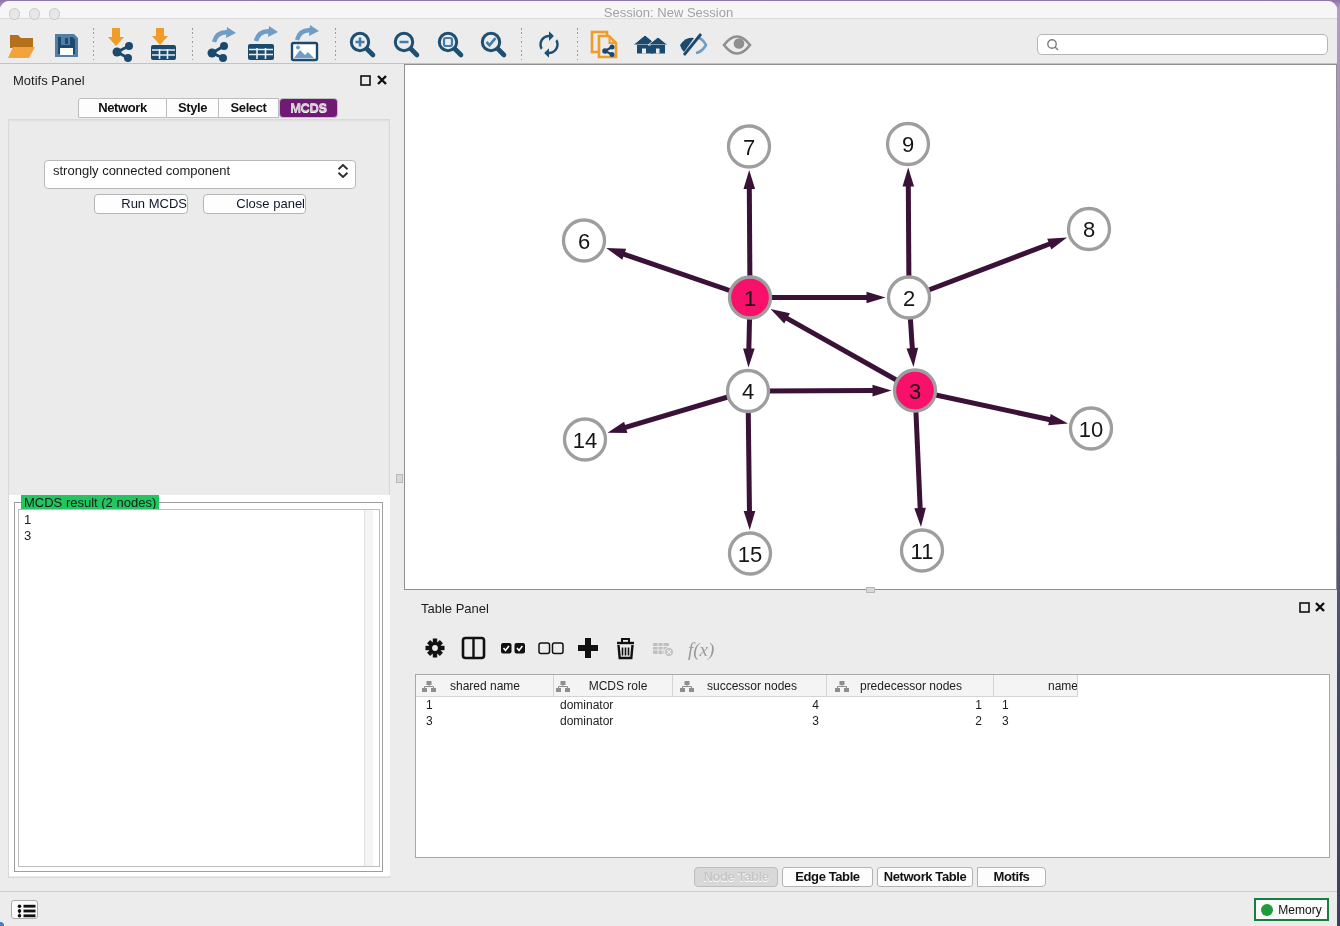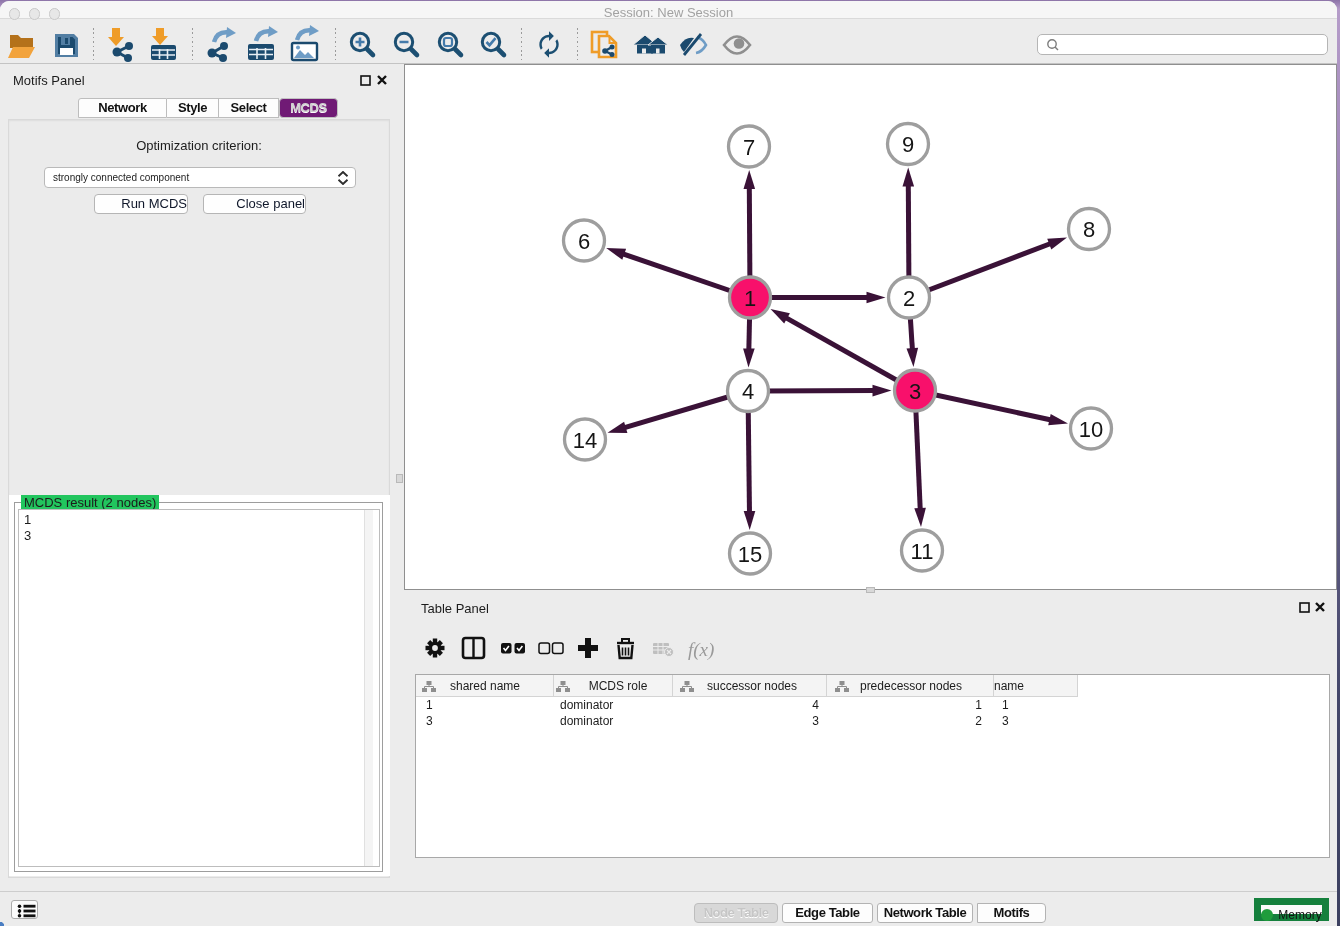--- a/index.html
+++ b/index.html
@@ -14,45 +14,45 @@
 #searchbox{position:absolute;left:1037px;top:11px;width:291px;height:21px;background:#fff;border:1px solid #b5b5b5;border-radius:5px}
 
 #cp-title{position:absolute;left:13px;top:72px;font-size:13px;color:#1c1c1c}
 .winbtns{position:absolute;font-size:13px;color:#111}
 .tabbar{position:absolute;display:flex}
 .tab{font-size:13px;font-weight:700;letter-spacing:-0.4px;color:#111;background:#fdfdfd;border:1px solid #bdbdbd;border-left:none;padding:1px 9px 2px;line-height:15px;text-align:center}
 .tab.first{border-left:1px solid #bdbdbd;border-radius:3px 0 0 0}
 .tab.sel{background:#701a75;border-radius:4px;border:1px solid #c2c2c2;color:#cfcfcf;text-shadow:0 1px 0 #fff}
 #cp-box{position:absolute;left:8px;top:118px;width:382px;height:759px;background:#ebebeb;border:1px solid #d9d9d9;box-shadow:inset 0 1px 2px rgba(0,0,0,0.06)}
 #optlabel{position:absolute;left:0;top:137px;width:398px;text-align:center;font-size:13px;color:#1c1c1c}
-#dropdown{position:absolute;left:44px;top:166px;width:312px;height:21px;background:#fff;border:1px solid #b9b9b9;border-radius:4px;font-size:10px;color:#1c1c1c;line-height:19px;padding-left:8px}
+#dropdown{position:absolute;left:44px;top:159px;width:312px;height:29px;background:#fff;border:1px solid #b9b9b9;border-radius:4px;font-size:13px;color:#1c1c1c;line-height:19px;padding-left:8px}
 .btn{position:absolute;background:#fefefe;border:1px solid #b5b5b5;border-radius:4px;font-size:13px;color:#0f172a;text-align:right;line-height:17px}
 #fieldset{position:absolute;left:14px;top:501px;width:369px;height:370px;border:1px solid #9d9d9d}
 #fieldlabel{position:absolute;left:21px;top:494px;background:#22c55e;font-size:13px;color:#1c1c1c;padding:0 3px}
 #textarea{position:absolute;left:18px;top:508px;width:362px;height:358px;background:#fff;border:1px solid #bdbdbd;font-size:13px;color:#1c1c1c;line-height:16px;padding:2px 0 0 5px}
 #scrolltrack{position:absolute;left:364px;top:509px;width:9px;height:356px;background:#f4f4f4;border-left:1px solid #e0e0e0}
 
 #netwin{position:absolute;left:404px;top:63px;width:933px;height:526px;border:1px solid #8f8f8f;background:#fff}
 #nettitle{position:absolute;left:0;top:0;width:100%;height:24px;background:linear-gradient(180deg,#fdfdfd,#ebebeb 45%,#d9d9d9 90%,#d2d2d2);border-bottom:1px solid #aaa}
 #nettitle span{display:block;text-align:center;font-size:13px;font-weight:700;color:#1c1c1c;margin-top:4px}
 .light{position:absolute;width:13px;height:13px;border-radius:50%}
 
 #tp-title{position:absolute;left:421px;top:600px;font-size:13px;color:#1c1c1c}
 #tablebox{position:absolute;left:415px;top:673px;width:915px;height:184px;background:#fff;border:1px solid #a8a8a8}
 #thead{position:absolute;left:0;top:0;width:662px;height:22px;border-right:1px solid #d4d4d4;background:#f4f4f4;border-bottom:1px solid #d4d4d4;font-size:12px;color:#1c1c1c}
 .hcol{position:absolute;top:4px}
 .hsep{position:absolute;top:0;height:22px;width:1px;background:#d4d4d4}
 .cell{position:absolute;font-size:12px;color:#1c1c1c}
-.bottomtabs{position:absolute;top:902px;display:flex;left:694px;height:20px}
+.bottomtabs{position:absolute;top:866px;display:flex;left:694px;height:20px}
 .btab{font-size:13px;font-weight:700;letter-spacing:-0.4px;color:#111;background:#fdfdfd;border:1px solid #b3b3b3;margin-right:4px;padding:1px 0 2px;line-height:15px;text-align:center;border-radius:3px}
 .btab.sel{background:#d8d8d8;color:#c6c6c6;text-shadow:0 1px 0 #fff;border-radius:4px;border:1px solid #bdbdbd}
 .btab.last{border-radius:0 4px 4px 0}
 #statusline{position:absolute;left:0;top:890px;width:100%;height:1px;background:#cdcdcd}
 #listbtn{position:absolute;left:11px;top:899px;width:27px;height:19px;background:#fbfbfb;border:1px solid #ababab;border-radius:3px}
-#membtn{position:absolute;left:1254px;top:897px;width:75px;height:23px;background:#fbfbfb;border:7px solid #15803d;font-size:12px;color:#111;text-align:center;line-height:21px}
+#membtn{position:absolute;left:1254px;top:897px;width:75px;height:23px;background:#fbfbfb;border:2px solid #15803d;font-size:12px;color:#111;text-align:center;line-height:21px}
 #memdot{display:inline-block;width:12px;height:12px;border-radius:50%;background:#1f9c3c;vertical-align:-2px;margin-right:5px}
 </style></head><body>
 <div id="app">
 <div id="titlebar">
   <div class="tl" style="left:8.5px"></div>
       <div class="tl" style="left:28.5px"></div>
       <div class="tl" style="left:48.5px"></div>
   <div id="wtitle">Session: New Session</div>
 </div>
 <div id="toolbar">
@@ -180,21 +180,20 @@
         <rect x="1" y="2" width="9" height="9" fill="none" stroke="#111" stroke-width="1.6"></rect>
         <path d="M18,2 l8,8 m0,-8 l-8,8" stroke="#111" stroke-width="2.4"></path>
       </svg></div>
 <div class="tabbar" style="left:78px;top:97px">
 <div class="tab first" style="width:89px">Network</div>
       <div class="tab" style="width:52px">Style</div>
       <div class="tab" style="width:60px">Select</div>
       <div class="tab sel" style="width:59px">MCDS</div>
 </div>
 <div id="cp-box"></div>
-<div id="optlabel">Optimization criterion:</div>
 <div id="dropdown">strongly connected component
 <svg width="12" height="14" style="position:absolute;right:6px;top:3px">
         <path d="M1.5,5.2 L6,1 L10.5,5.2" stroke="#2e2e2e" stroke-width="1.9" fill="none"></path>
         <path d="M1.5,8.8 L6,13 L10.5,8.8" stroke="#2e2e2e" stroke-width="1.9" fill="none"></path>
       </svg>
 </div>
 <div class="btn" style="left:94px;top:193px;width:94px;height:20px">Run MCDS</div>
 <div class="btn" style="left:203px;top:193px;width:103px;height:20px">Close panel</div>
 <div class="abs" style="left:9px;top:494px;width:381px;height:381px;background:#fff"></div>
 <div id="fieldset"></div>
@@ -345,21 +344,21 @@
               <rect x="-2" y="7" width="5" height="4"></rect>
               <rect x="7" y="7" width="5" height="4"></rect>
               <path d="M5,4 v2 M0.5,7 v-1.5 h9 v1.5" stroke="#8e8e8e" fill="none"></path>
             </g>
           </g>
 </svg>
 <div class="hcol" style="left:0px;width:138px;text-align:center">shared name</div>
 <div class="hcol" style="left:152px;width:100px;text-align:center">MCDS role</div>
 <div class="hcol" style="left:276px;width:120px;text-align:center">successor nodes</div>
 <div class="hcol" style="left:430px;width:130px;text-align:center">predecessor nodes</div>
-<div class="hcol" style="left:578px;width:84px;text-align:left">name</div>
+<div class="hcol" style="left:578px;width:84px;text-align:right">name</div>
 <div class="hsep" style="left:137px"></div>
         <div class="hsep" style="left:256px"></div>
         <div class="hsep" style="left:410px"></div>
         <div class="hsep" style="left:577px"></div>
         <div class="hsep" style="left:661px"></div>
 </div>
 <div class="cell" style="left:10px;top:23px">1</div>
 <div class="cell" style="left:144px;top:23px">dominator</div>
 <div class="cell" style="left:257px;top:23px;width:146px;text-align:right">4</div>
 <div class="cell" style="left:411px;top:23px;width:155px;text-align:right">1</div>

